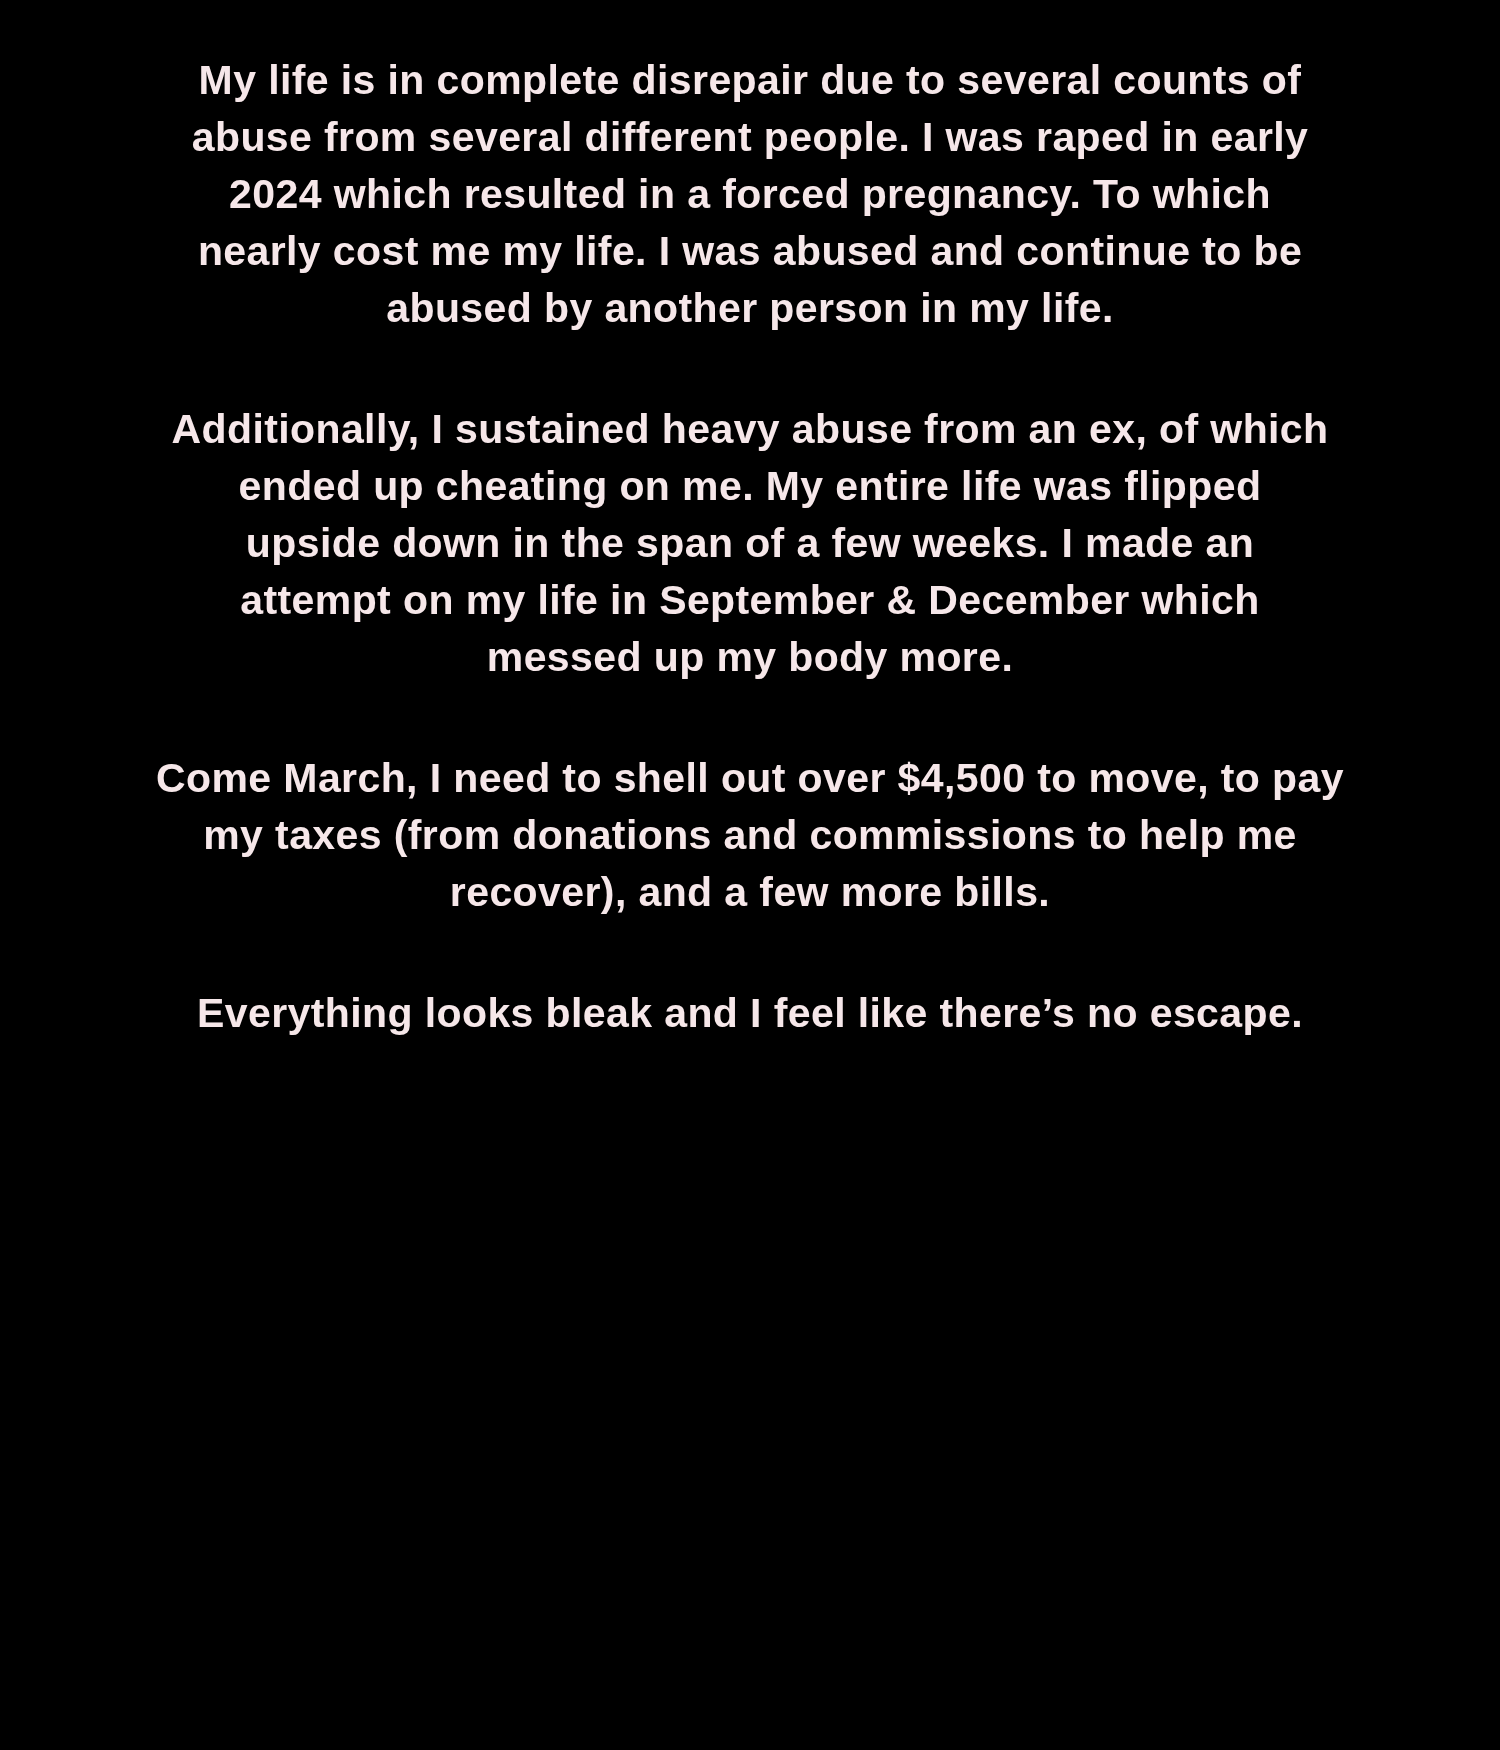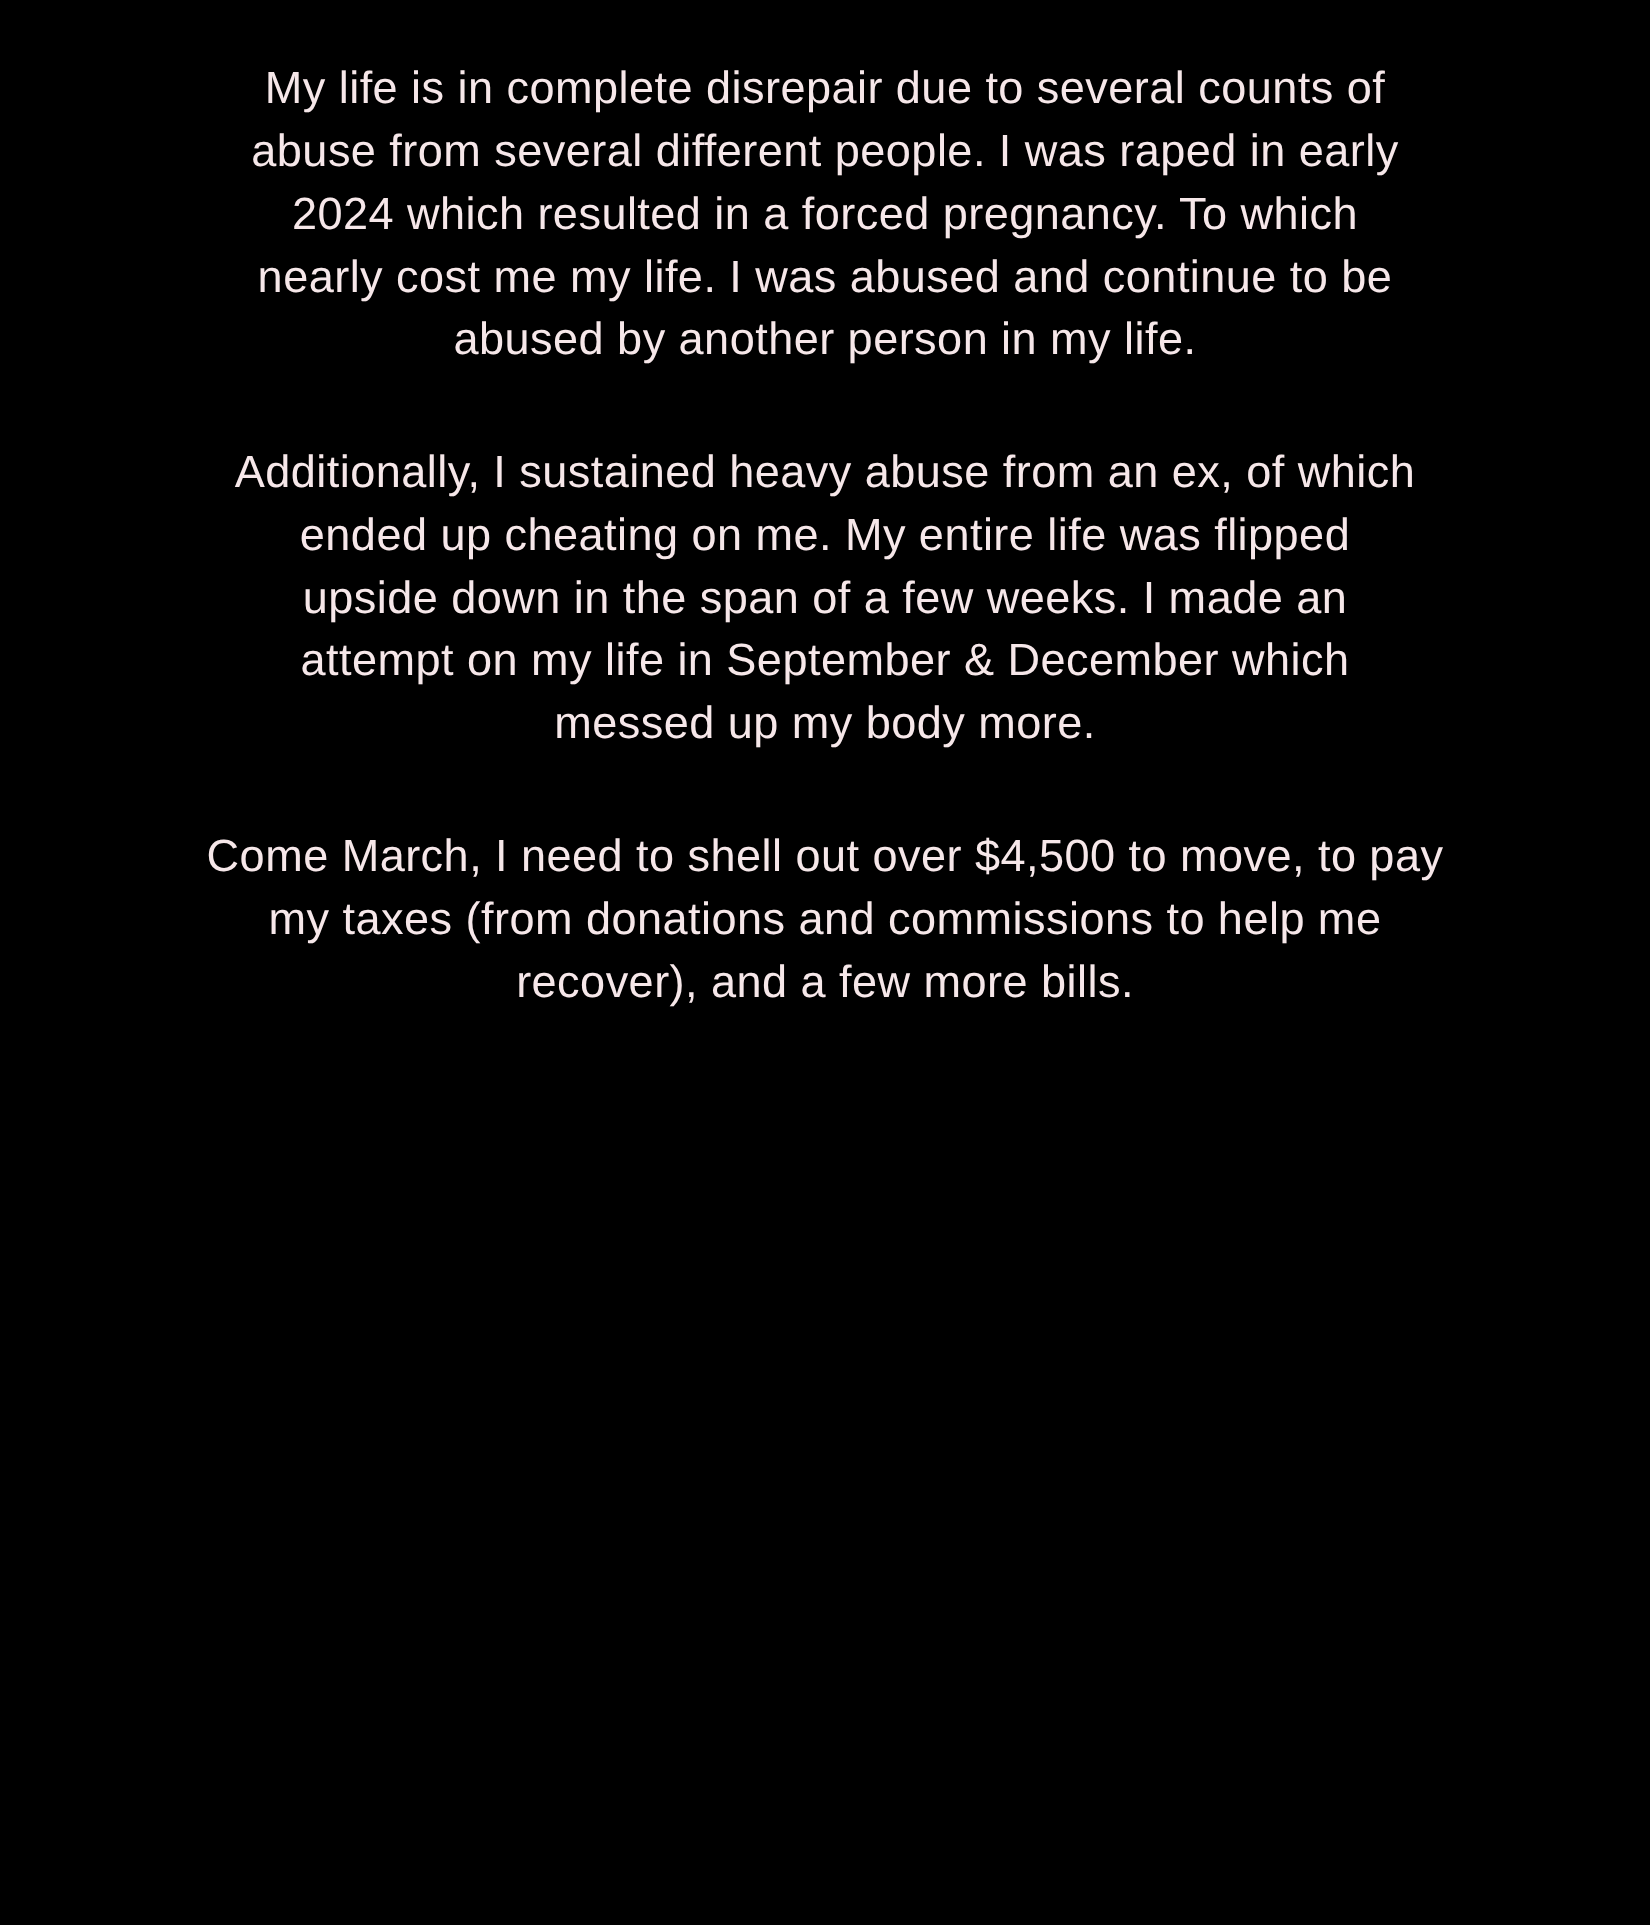--- a/index.html
+++ b/index.html
@@ -23,21 +23,21 @@
   .statement-inner {
     max-width: 1404px;
     margin: 0 auto;
     text-align: center;
   }
   p.para {
     margin: 0 0 64px 0;
     color: #f6e7e9;
     font-size: 41px;
     line-height: 57px;
-    font-weight: 400;
+    font-weight: 700;
     letter-spacing: 0.4px;
     white-space: pre-line; 
   }
   p.para.last {
     margin-top: 80px;
     margin-bottom: 0;
   }
 </style>
 </head>
 <body>
@@ -50,14 +50,15 @@
 nearly cost me my life. I was abused and continue to be
 abused by another person in my life.</p>
     <p class="para">Additionally, I sustained heavy abuse from an ex, of which
 ended up cheating on me. My entire life was flipped
 upside down in the span of a few weeks. I made an
 attempt on my life in September &amp; December which
 messed up my body more.</p>
     <p class="para">Come March, I need to shell out over $4,500 to move, to pay
 my taxes (from donations and commissions to help me
 recover), and a few more bills.</p>
+    <p class="para">Everything looks bleak and I feel like there’s no escape.</p>
   </div>
 </div>
 
 </body></html>

